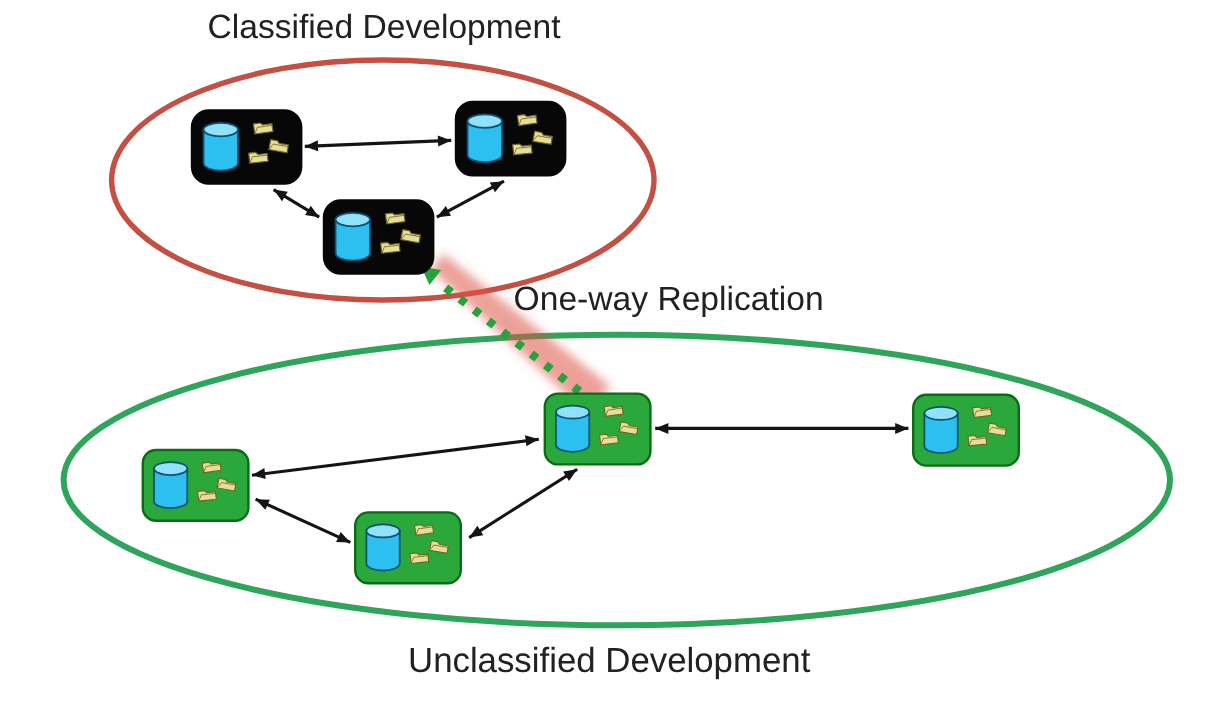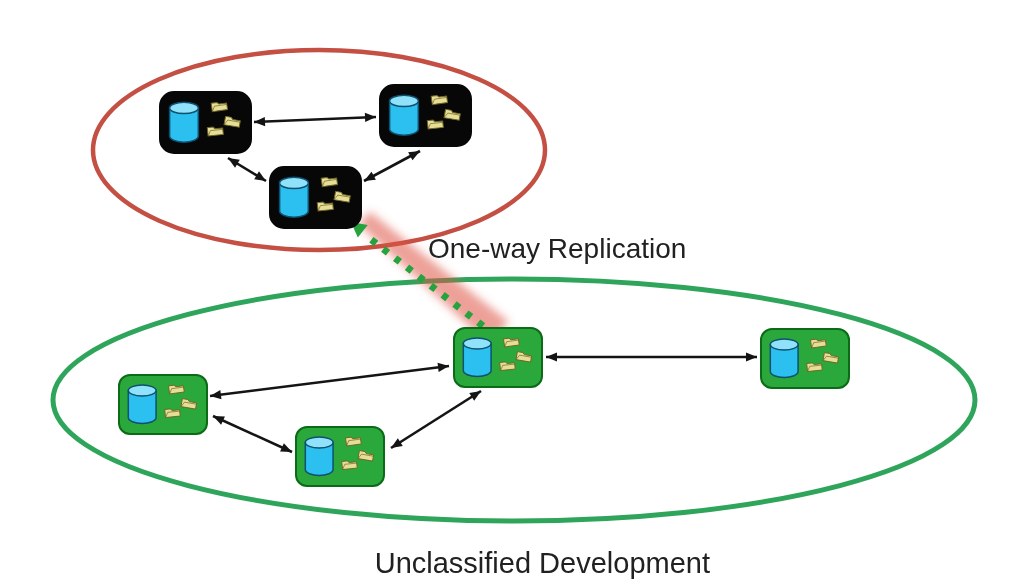--- a/index.html
+++ b/index.html
@@ -11,21 +11,21 @@
     font-family:"Liberation Sans", sans-serif;
   }
   #links{position:absolute;left:0;top:0;width:1020px;height:584px;}
   .diagram-label{
     position:absolute;
     color:#212121;
     white-space:nowrap;
     line-height:1.1;
   }
   .lbl-classified{left:150px;top:8px;width:340px;text-align:center;font-size:28px;}
-  .lbl-unclassified{left:340px;top:536px;width:370px;text-align:right;font-size:29px;margin-top:12px;}
+  .lbl-unclassified{left:340px;top:536px;width:370px;text-align:left;font-size:29px;}
   .lbl-replication{left:428px;top:234px;font-size:28px;}
   .server-node{
     position:absolute;
     box-sizing:border-box;
   }
   .server-node svg{width:100%;height:100%;display:block;}
 </style>
 </head>
 <body>
 
@@ -71,20 +71,21 @@
       <g>
         <line x1="546" y1="357" x2="757" y2="357" stroke="#141414" stroke-width="2.6"></line>
         <polygon points="757,357 746,361.6 746,352.4" fill="#141414"></polygon>
         <polygon points="546,357 557,352.4 557,361.6" fill="#141414"></polygon>
       </g>
       <polygon points="358.48803512740176,224.47056745913704 369.51196487259824,211.52943254086296 508.72699683399685,321.58135154269934 489.27300316600315,344.41864845730066" fill="rgba(223,82,68,0.55)" filter="url(#glowBlur)"></polygon>
       <line x1="483" y1="326" x2="369" y2="238" stroke="#26a23e" stroke-width="7" stroke-dasharray="6 9"></line>
       <polygon points="351,222 367.7333528962412,224.9991500212324 357.83139727058494,237.56701677687298" fill="#26a23e"></polygon>
     </svg>
 
+  <div class="diagram-label lbl-classified">Classified Development</div>
 
   <div class="diagram-label lbl-replication">One-way Replication</div>
 
   <div class="diagram-label lbl-unclassified">Unclassified Development</div>
 <div class="server-node" style="left: 159px; top: 91px; width: 93px; height: 63px; background: rgb(7, 7, 7); border: 2px solid rgb(7, 7, 7); border-radius: 15px;">
       <svg viewBox="0 0 93 63" preserveAspectRatio="none" xmlns="http://www.w3.org/2000/svg">
         <g>
           <path d="M9,16 L9,46 A15,6.5 0 0 0 39,46 L39,16 Z" fill="#2bc0ef" stroke="#0e5070" stroke-width="1.6"></path>
           <ellipse cx="24" cy="16" rx="15" ry="6" fill="#8fe2fa" stroke="#0e5070" stroke-width="1.6"></ellipse>
         </g>

